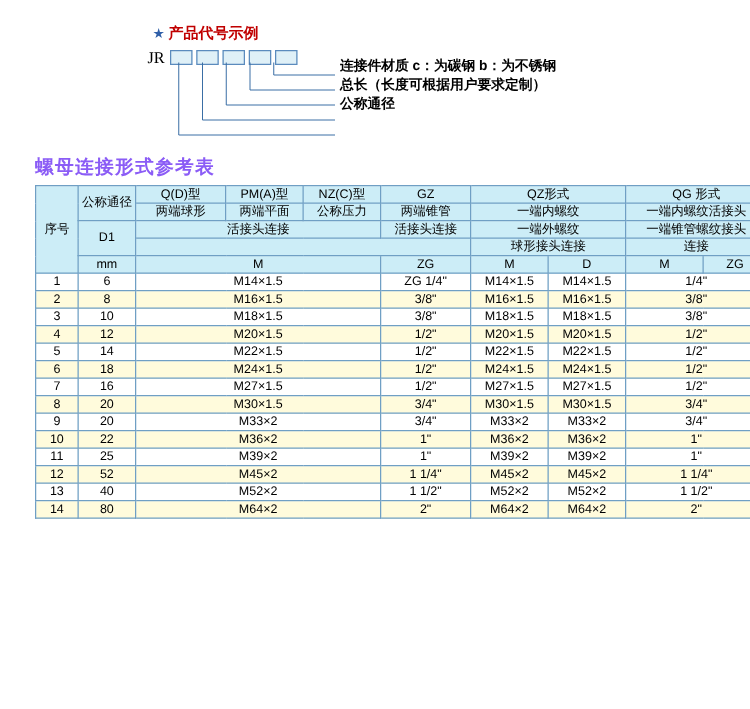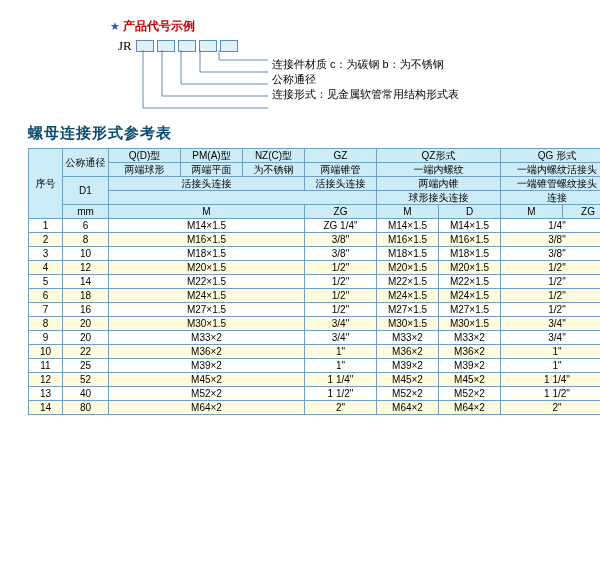--- a/index.html
+++ b/index.html
@@ -4,36 +4,36 @@
 <style>
   html,body{margin:0;padding:0;}
   body{
     width:600px;height:567px;background:#ffffff;
     font-family:"Liberation Sans","DejaVu Sans",sans-serif;
     color:#000;font-size:11px;position:relative;overflow:hidden;
   }
   
   .legend-wrap{position:relative;height:120px;}
   .legend-title{
-    position:absolute;left:110px;top:18px;font-size:12px;font-weight:bold;color:#c00000;
+    position:absolute;left:122px;top:18px;font-size:12px;font-weight:bold;color:#c00000;
     white-space:nowrap;
   }
   .legend-title .star{color:#2f5fa8;margin-right:3px;font-size:11px;}
   .code-row{position:absolute;left:118px;top:38px;display:flex;align-items:center;}
   .code-jr{font-size:13px;font-family:"Liberation Serif",serif;margin-right:4px;}
   .code-box{
     width:16px;height:10px;border:1px solid #5b8bbd;background:#dff0f7;margin-right:3px;
   }
   .leader-svg{position:absolute;left:0;top:0;}
-  .legend-items{position:absolute;left:272px;top:58px;}
+  .legend-items{position:absolute;left:272px;top:47px;font-weight:bold;}
   .legend-items div{font-size:11px;line-height:13px;margin-bottom:2px;white-space:nowrap;}
 
   
   .sec-title{
-    position:absolute;left:28px;top:124px;font-size:15px;font-weight:bold;color:#0c4a6e;
+    position:absolute;left:28px;top:124px;font-size:15px;font-weight:bold;color:#8b5cf6;
     letter-spacing:1px;
   }
 
   
   table.main{
     position:absolute;left:28px;top:148px;border-collapse:collapse;
     width:545px;table-layout:fixed;
   }
   table.main td,table.main th{
     border:1px solid #6f9fc4;text-align:center;vertical-align:middle;
@@ -67,22 +67,22 @@
       <path d="M143,50 L143,108 L268,108"></path>
       <path d="M162,50 L162,96 L268,96"></path>
       <path d="M181,50 L181,84 L268,84"></path>
       <path d="M200,50 L200,72 L268,72"></path>
       <path d="M219,50 L219,60 L268,60"></path>
     </g>
   </svg>
 
   <div class="legend-items">
     <div>连接件材质  c：为碳钢  b：为不锈钢</div>
+    <div>总长（长度可根据用户要求定制）</div>
     <div>公称通径</div>
-    <div>连接形式：见金属软管常用结构形式表</div>
   </div>
 </div>
 
 <div class="sec-title">螺母连接形式参考表</div>
 
 <table class="main">
   <colgroup>
     <col style="width:34px">
       <col style="width:46px">
     <col style="width:72px">
@@ -101,30 +101,30 @@
       <td class="hdr">Q(D)型</td>
       <td class="hdr">PM(A)型</td>
       <td class="hdr">NZ(C)型</td>
       <td class="hdr">GZ</td>
       <td class="hdr" colspan="2">QZ形式</td>
       <td class="hdr" colspan="2">QG 形式</td>
     </tr>
     <tr>
       <td class="hdr">两端球形</td>
       <td class="hdr">两端平面</td>
-      <td class="hdr">为不锈钢</td>
+      <td class="hdr">公称压力</td>
       <td class="hdr">两端锥管</td>
       <td class="hdr" colspan="2">一端内螺纹</td>
       <td class="hdr" colspan="2">一端内螺纹活接头</td>
     </tr>
     <tr>
       <td class="hdr" rowspan="2">D1</td>
       <td class="hdr" colspan="3">活接头连接</td>
       <td class="hdr">活接头连接</td>
-      <td class="hdr" colspan="2">两端内锥</td>
+      <td class="hdr" colspan="2">一端外螺纹</td>
       <td class="hdr" colspan="2">一端锥管螺纹接头</td>
     </tr>
     <tr>
       <td class="hdr" colspan="4"></td>
       <td class="hdr" colspan="2">球形接头连接</td>
       <td class="hdr" colspan="2">连接</td>
     </tr>
     <tr>
       <td class="hdr">mm</td>
       <td class="hdr" colspan="3">M</td>

